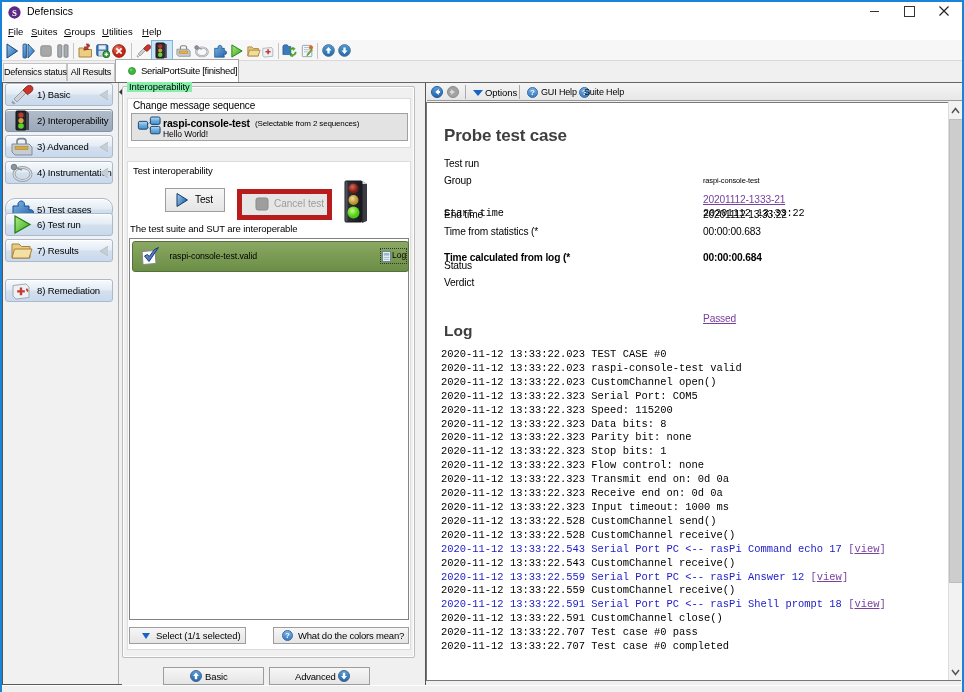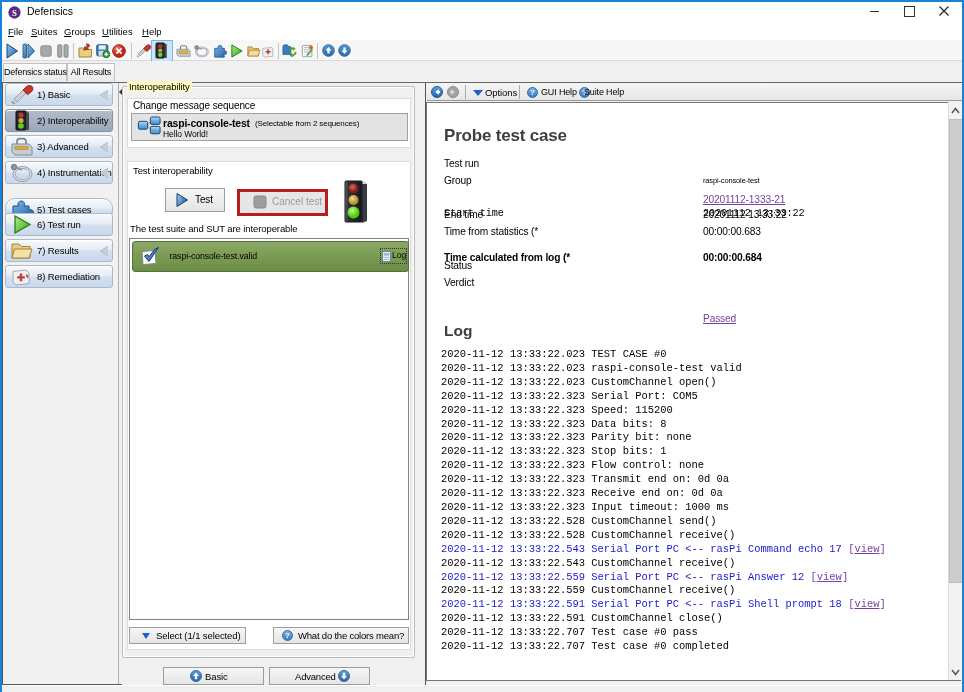--- a/index.html
+++ b/index.html
@@ -177,20 +177,27 @@
     <path d="M7.5 3.5 L11 7.5 L8.8 7.5 L8.8 11 L6.2 11 L6.2 7.5 L4 7.5 Z" fill="#fff"></path>
   </svg>
   <svg class="abs" style="left:336px;top:4px" width="13" height="13" viewBox="0 0 15 15">
     <circle cx="7.5" cy="7.5" r="6.8" fill="url(#gbc)" stroke="#5a748c"></circle>
     <path d="M7.5 11.5 L4 7.5 L6.2 7.5 L6.2 4 L8.8 4 L8.8 7.5 L11 7.5 Z" fill="#fff"></path>
   </svg>
 </div>
 <div class="abs" id="tabbar">
   <div class="tab" style="left:1px;width:62px;">Defensics status</div>
   <div class="tab" style="left:65px;width:46px;">All Results</div>
+  <div class="tabactive" style="left:113px;width:122px;">
+    <svg class="abs" style="left:12px;top:6.5px" width="8" height="8" viewBox="0 0 9 9">
+      <circle cx="4.5" cy="4.5" r="4" fill="#3cb83c" stroke="#2a8a2a" stroke-width="0.8"></circle>
+      <circle cx="3.4" cy="3.2" r="1.3" fill="#8ae08a" opacity="0.8"></circle>
+    </svg>
+    <span class="abs" style="left:25px;top:5px;font-size:9.5px;letter-spacing:-0.3px;">SerialPortSuite [finished]</span>
+  </div>
 </div>
 <div class="abs" id="main">
   <div class="abs" id="sidebar">
     <div class="sbtn" style="top:0px;">
       <svg class="ic" width="24" height="21" viewBox="0 0 24 21">
         <path d="M4 15 L13 6 L16 9 L7 18 Z" fill="#cdd1d6" stroke="#8b9097" stroke-width="0.8"></path>
         <path d="M13 6 L16.5 2.5 C18 1 21 1.2 22.2 2.6 C23.4 4 23 6.5 21.5 7.8 L17.5 10.7 Z" fill="#c8352b" stroke="#801d15" stroke-width="0.8"></path>
         <path d="M2.5 16.5 L5.5 19.5 L3.5 20.5 L1.5 18.5 Z" fill="#9aa0a8"></path>
       </svg>
       <span class="lbl">1) Basic</span>
@@ -250,36 +257,36 @@
       <span class="lbl">6) Test run</span>
     </div>
     <div class="sbtn" style="top:156px;">
       <svg class="ic" width="24" height="21" viewBox="0 0 24 21">
         <path d="M2 4 L9 4 L11.5 6.5 L20 6.5 L20 18 L2 18 Z" fill="#e8cc80" stroke="#a8823c"></path>
         <path d="M4.5 9 L22 9 L19 18 L2 18 Z" fill="#f4e0a4" stroke="#a8823c"></path>
       </svg>
       <span class="lbl">7) Results</span>
         <span class="arr"></span>
     </div>
-    <div class="sbtn" style="top:182px;">
+    <div class="sbtn" style="top:196px;">
       <svg class="ic" width="24" height="21" viewBox="0 0 24 21">
         <path d="M3 5.5 L16 4 L19 7 L19 17.5 L6 19 L3 16 Z" fill="#eef1f4" stroke="#9aa1ab" stroke-width="0.9"></path>
         <path d="M7.2 10.2 h2.6 v-2.6 h2.4 v2.6 h2.6 v2.4 h-2.6 v2.6 h-2.4 v-2.6 h-2.6 Z" fill="#c33b32"></path>
         <path d="M17 8 l1.6 2.8 l-1.2 1.4 l-1.6 -2.6 Z" fill="#c33b32"></path>
       </svg>
       <span class="lbl">8) Remediation</span>
     </div>
   </div>
 
   <div class="abs" style="left:116px;top:5px;width:0;height:0;border-top:4px solid transparent;border-bottom:4px solid transparent;border-right:4px solid #333;"></div>
   <div class="abs" style="left:419px;top:3px;width:0;height:0;border-top:4px solid transparent;border-bottom:4px solid transparent;border-left:4px solid #333;"></div>
   <div class="abs" style="left:414px;top:0px;width:1px;height:601px;background:#d8d8d8;"></div>
   <div class="abs" id="middle">
     <div class="gbox" style="left:0px;top:3px;width:291px;height:570px;"></div>
-    <span class="abs" style="left:5px;top:-2px;font-size:9.5px;letter-spacing:-0.1px;background:#fef9c3;padding:0 2px;z-index:2;">Interoperability</span>
+    <span class="abs" style="left:5px;top:-2px;font-size:9.5px;letter-spacing:-0.1px;background:#86efac;padding:0 2px;z-index:2;">Interoperability</span>
 
     <div class="wpanel" style="left:5px;top:15px;width:282px;height:48px;"></div>
     <span class="abs" style="left:11px;top:17px;font-size:10px;letter-spacing:-0.1px;">Change message sequence</span>
     <div class="abs" style="left:9px;top:30px;width:275px;height:26px;background:#e3e3e3;border:1px solid #a0a0a0;"></div>
     <svg class="abs" style="left:15px;top:32px" width="24" height="21" viewBox="0 0 26 20">
       <path d="M10 10 L16 5 M10 10 L16 15" stroke="#9a9a9a" stroke-width="1"></path>
       <rect x="1.5" y="5.5" width="10" height="8.5" rx="1.6" fill="url(#gsq)" stroke="#123c6a" stroke-width="1"></rect>
       <rect x="14.5" y="0.8" width="10.5" height="8" rx="1.6" fill="url(#gsq)" stroke="#123c6a" stroke-width="1"></rect>
       <rect x="14.5" y="11" width="10.5" height="8" rx="1.6" fill="url(#gsq)" stroke="#123c6a" stroke-width="1"></rect>
       <defs>
@@ -301,21 +308,21 @@
         <path d="M2 1.5 L12.5 8 L2 14.5 Z" fill="url(#gtp)" stroke="#123c6a" stroke-width="1"></path>
         <defs>
             <linearGradient id="gtp" x1="0" y1="0" x2="1" y2="0.6">
               <stop offset="0" stop-color="#a8d0f0"></stop>
               <stop offset="1" stop-color="#1c5ea6"></stop>
             </linearGradient>
           </defs>
       </svg>
       <span class="abs" style="left:29px;top:5px;font-size:10px;">Test</span>
     </div>
-    <div class="abs" style="left:115px;top:106px;width:85px;height:21px;background:#e6e6e6;border:3px solid #b91c1c;">
+    <div class="abs" style="left:115px;top:106px;width:85px;height:21px;background:#e6e6e6;border:5px solid #b91c1c;">
       <svg class="abs" style="left:13px;top:3px" width="14" height="14" viewBox="0 0 14 14">
         <rect x="1" y="1" width="12" height="12" rx="2" fill="#9e9e9e" stroke="#8a8a8a"></rect>
       </svg>
       <span class="abs" style="left:32px;top:4px;font-size:10px;color:#9b9b9b;">Cancel test</span>
     </div>
 
     <svg class="abs" style="left:221px;top:96px" width="27" height="45" viewBox="0 0 27 45">
       <path d="M19 2 L24 5 L24 42 L19 44 Z" fill="#3a3a42"></path>
       <path d="M2 2 L19 2 L24 5 L7 5 Z" fill="#d8d8dc"></path>
       <rect x="2" y="2" width="17" height="41" rx="1" fill="url(#gtl)" stroke="#1a1a20"></rect>

